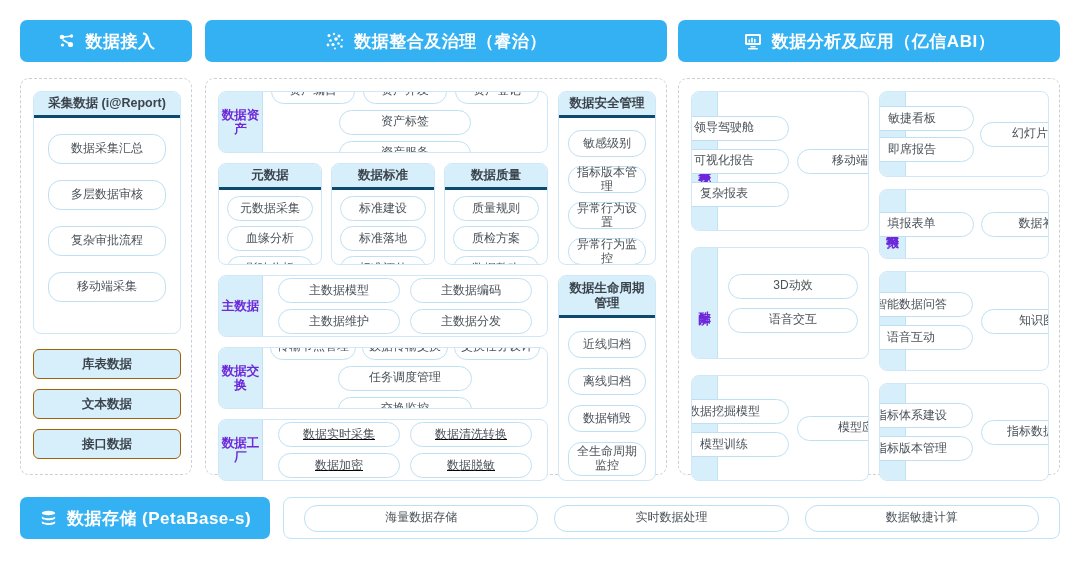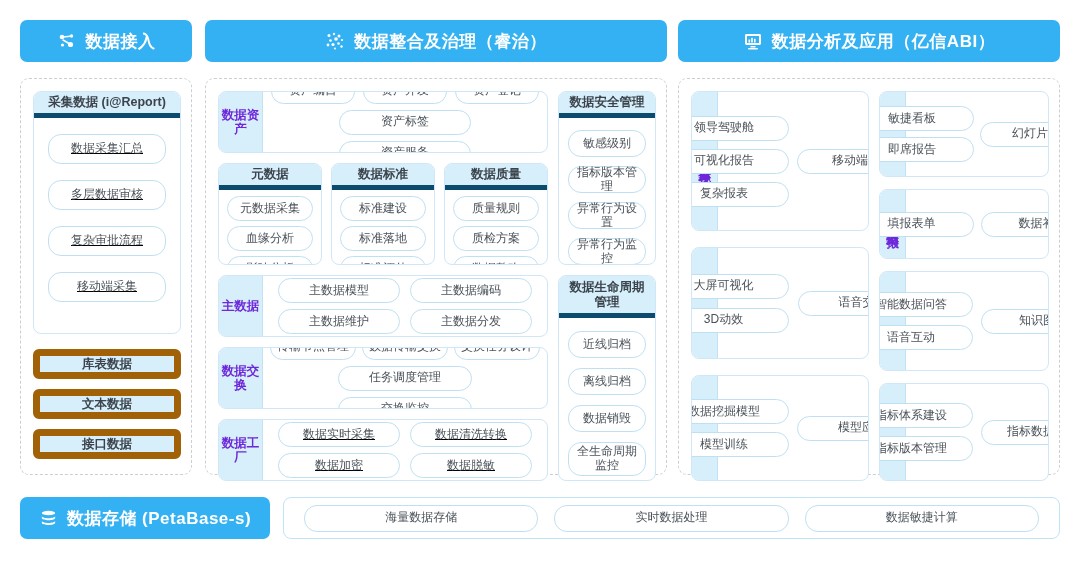--- a/index.html
+++ b/index.html
@@ -31,21 +31,21 @@
   .panel {
     position: absolute;
     border: 1px dashed #c9cfd4;
     border-radius: 9px;
     background: #fff;
   }
 
   
   .pill-fill {
     background: #d7eefb;
-    border: 7px solid #a16207;
+    border: 1px solid #a16207;
     border-radius: 6px;
     display: flex; align-items: center; justify-content: center;
     color: #3b444c; font-size: 12.5px; font-weight: bold;
   }
   
   .chip {
     background: #fff;
     border: 1px solid #bfe0f2;
     border-radius: 13px;
     display: flex; align-items: center; justify-content: center;
@@ -62,21 +62,21 @@
     background: #fff;
     overflow: hidden;
   }
   .card > .card-hd {
     background: #d7eefb;
     color: #3b444c;
     font-size: 12.5px;
     font-weight: bold;
     height: 26px;
     display: flex; align-items: center; justify-content: center;
-    border-bottom: 5px solid #0c4a6e;
+    border-bottom: 3px solid #0c4a6e;
   }
   .card > .card-body {
     display: flex; flex-direction: column;
     align-items: center;
     gap: 7px;
     padding: 9px 8px;
   }
   .card > .card-body .chip { width: 100%; height: 25px; }
 
   
@@ -174,21 +174,21 @@
         <rect x="5" y="17" width="10" height="1.4" rx=".7" fill="#fff"></rect>
       </svg>
     </span>
     <span>数据分析及应用（亿信ABI）</span>
   </div>
 
   <div class="panel" style="left:20px; top:78px; width:172px; height:397px;">
 
     <div class="card" style="left:12px; top:12px; width:148px; height:243px;">
       <div class="card-hd">采集数据 (i@Report)</div>
-      <div class="card-body" style="gap:16px; padding:16px 14px;text-decoration:underline;">
+      <div class="card-body" style="gap:16px; padding:16px 14px;">
         <div class="chip" style="height:30px;">数据采集汇总</div>
         <div class="chip" style="height:30px;">多层数据审核</div>
         <div class="chip" style="height:30px;">复杂审批流程</div>
         <div class="chip" style="height:30px;">移动端采集</div>
       </div>
     </div>
 
     <div class="pill-fill" style="position:absolute; left:12px; top:270px; width:148px; height:30px;">库表数据</div>
     <div class="pill-fill" style="position:absolute; left:12px; top:310px; width:148px; height:30px;">文本数据</div>
     <div class="pill-fill" style="position:absolute; left:12px; top:350px; width:148px; height:30px;">接口数据</div>
@@ -294,21 +294,20 @@
         <div class="chip">领导驾驶舱</div>
         <div class="chip">可视化报告</div>
         <div class="chip">复杂报表</div>
         <div class="chip">移动端展现</div>
       </div>
     </div>
 
     <div class="rowcard" style="left:12px; top:168px; width:178px; height:112px;">
       <div class="side vert" style="width:26px;">酷屏</div>
       <div class="content col-content" style="gap:9px; padding:9px 10px;">
-        <div class="chip">大屏可视化</div>
         <div class="chip">3D动效</div>
         <div class="chip">语音交互</div>
       </div>
     </div>
 
     <div class="rowcard" style="left:12px; top:296px; width:178px; height:106px;">
       <div class="side vert" style="width:26px;">预测挖掘</div>
       <div class="content col-content" style="gap:8px; padding:9px 10px;align-items:flex-end;">
         <div class="chip">数据挖掘模型</div>
         <div class="chip">模型训练</div>

